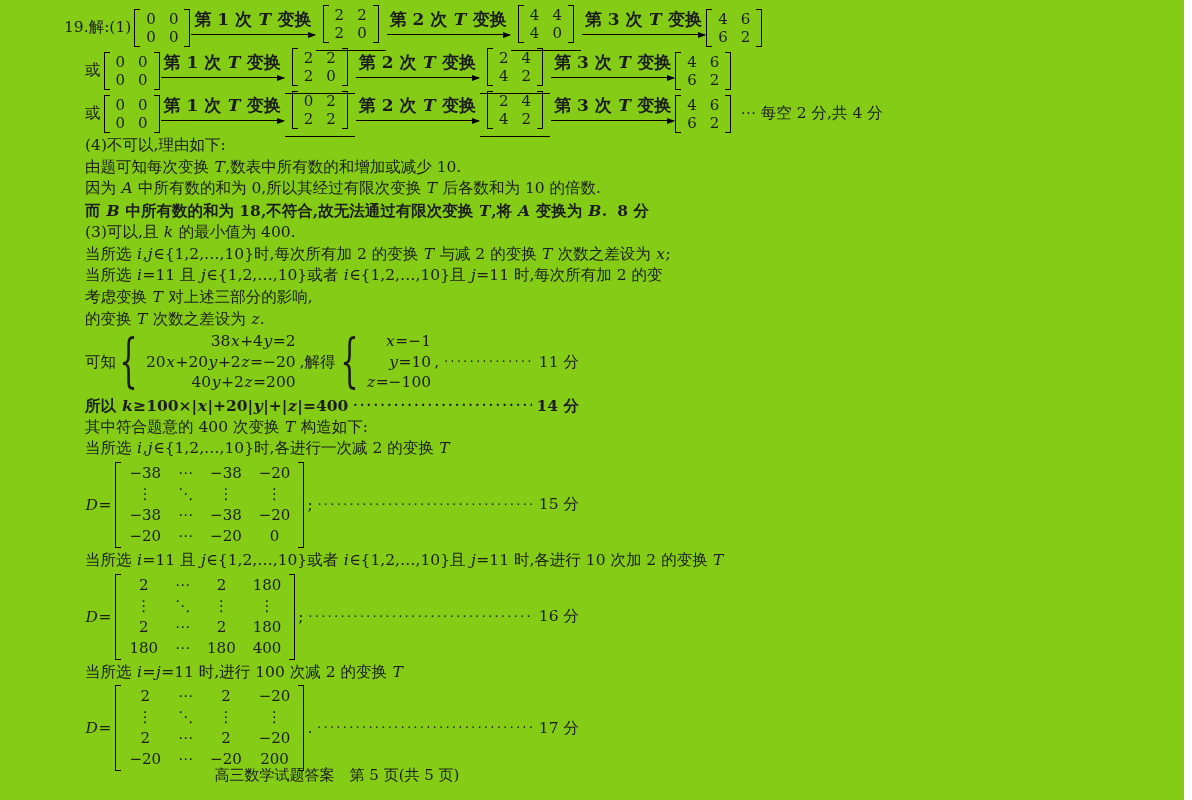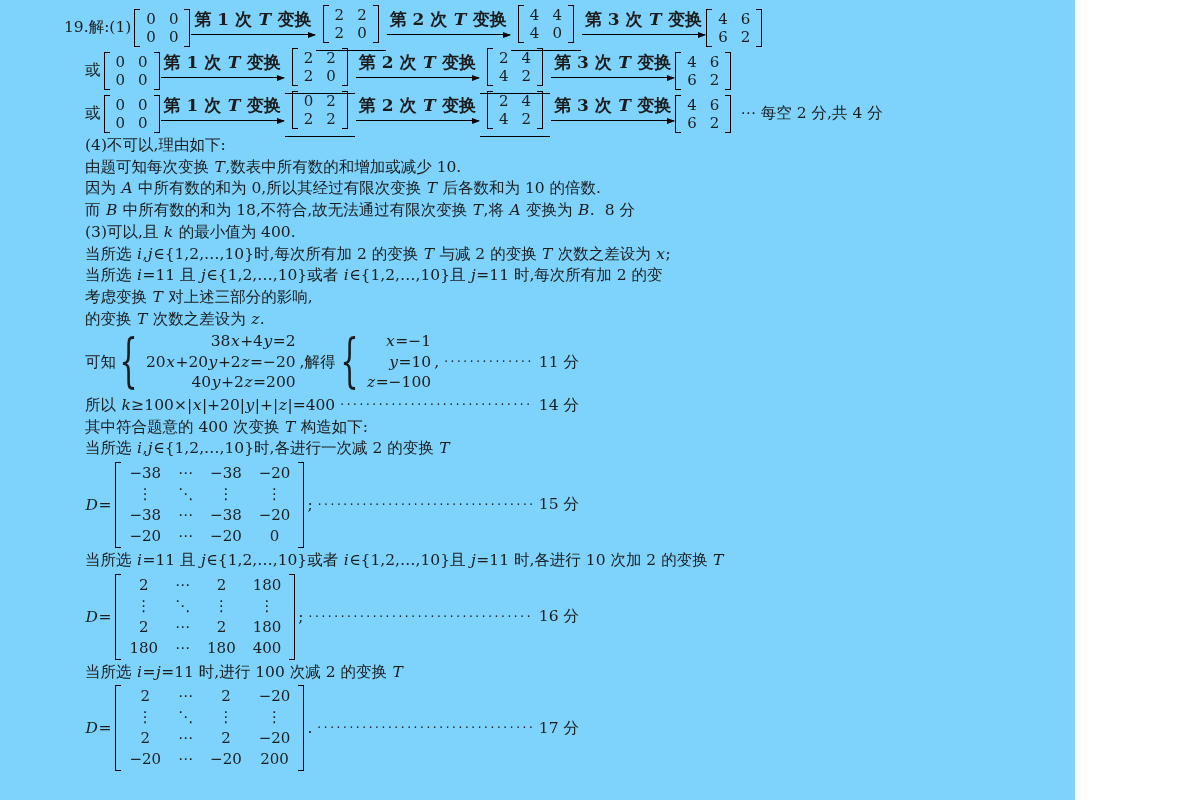--- a/index.html
+++ b/index.html
@@ -1,17 +1,17 @@
 <!DOCTYPE html>
 <html><head>
 <meta charset="utf-8">
 <style>
   html,body { margin:0; padding:0; background:#ffffff; }
   .page {
-    position:relative; width:1075px; height:800px; background:#7dd3fc;
+    position:relative; width:1184px; height:800px; background:#84cc16;
     font-family:"DejaVu Serif","DejaVu Sans","Liberation Serif",serif;
     color:#1c1c1c; overflow:hidden;
   }
   .content { position:absolute; left:85px; top:6px; width:494px; }
   i { font-style:italic; padding:0 0.5px; }
 
   
   .flow-row { display:flex; align-items:center; white-space:nowrap; height:43px; font-size:15.5px; }
   .flow-label { margin-right:3px; }
   .flow-row.first .flow-label { margin-left:-21px; }
@@ -30,21 +30,21 @@
 
   
   .arrow { display:inline-flex; flex-direction:column; align-items:stretch; margin:0 1px; padding-bottom:12px; }
   .arrow-label { font-size:17px; font-weight:bold; white-space:nowrap; padding:0 3px; }
   .arrow-shaft { position:relative; height:3px; border-bottom:1.3px solid #000; }
   .arrow-shaft::after { content:''; position:absolute; right:-1px; bottom:-4.3px; width:0; height:0;
     border-left:8px solid #000; border-top:3.8px solid transparent; border-bottom:3.8px solid transparent; }
 
   
   .tline { white-space:nowrap; font-size:15.5px; line-height:21.7px; }
-  .scored { display:flex; align-items:flex-start; }
+  .scored { display:flex; align-items:flex-start;font-weight:bold; }
   .scored .txt { white-space:nowrap; }
   .leader { flex:1 1 0; overflow:hidden; white-space:nowrap; margin:0 5px;
             letter-spacing:2.6px; font-size:12px; align-self:center; color:#1c1c1c; }
   .score { white-space:nowrap; }
 
   
   .sysrow { display:flex; align-items:center; font-size:15.5px; margin:1px 0 2px; }
   .brace { font-size:58px; font-weight:400; transform:scaleX(0.5); line-height:0.92;
            margin:0 -4px 0 -6px; flex:0 0 auto; }
   .syscol { display:flex; flex-direction:column; line-height:20.5px; margin-left:3px;text-align:right; }
@@ -348,13 +348,16 @@
             <span>−20</span>
             <span>200</span>
           </span>
           <span class="br r"></span>
         </span>
         <span class="punct">.</span>
         <span class="leader">············································································································································································································································································································</span>
         <span class="score">17 分</span>
       </div>
     </div>
+  <div class="footer">
+    <span>高三数学试题答案　第 5 页(共 5 页)</span>
+  </div>
 </div>
 
 </body></html>

